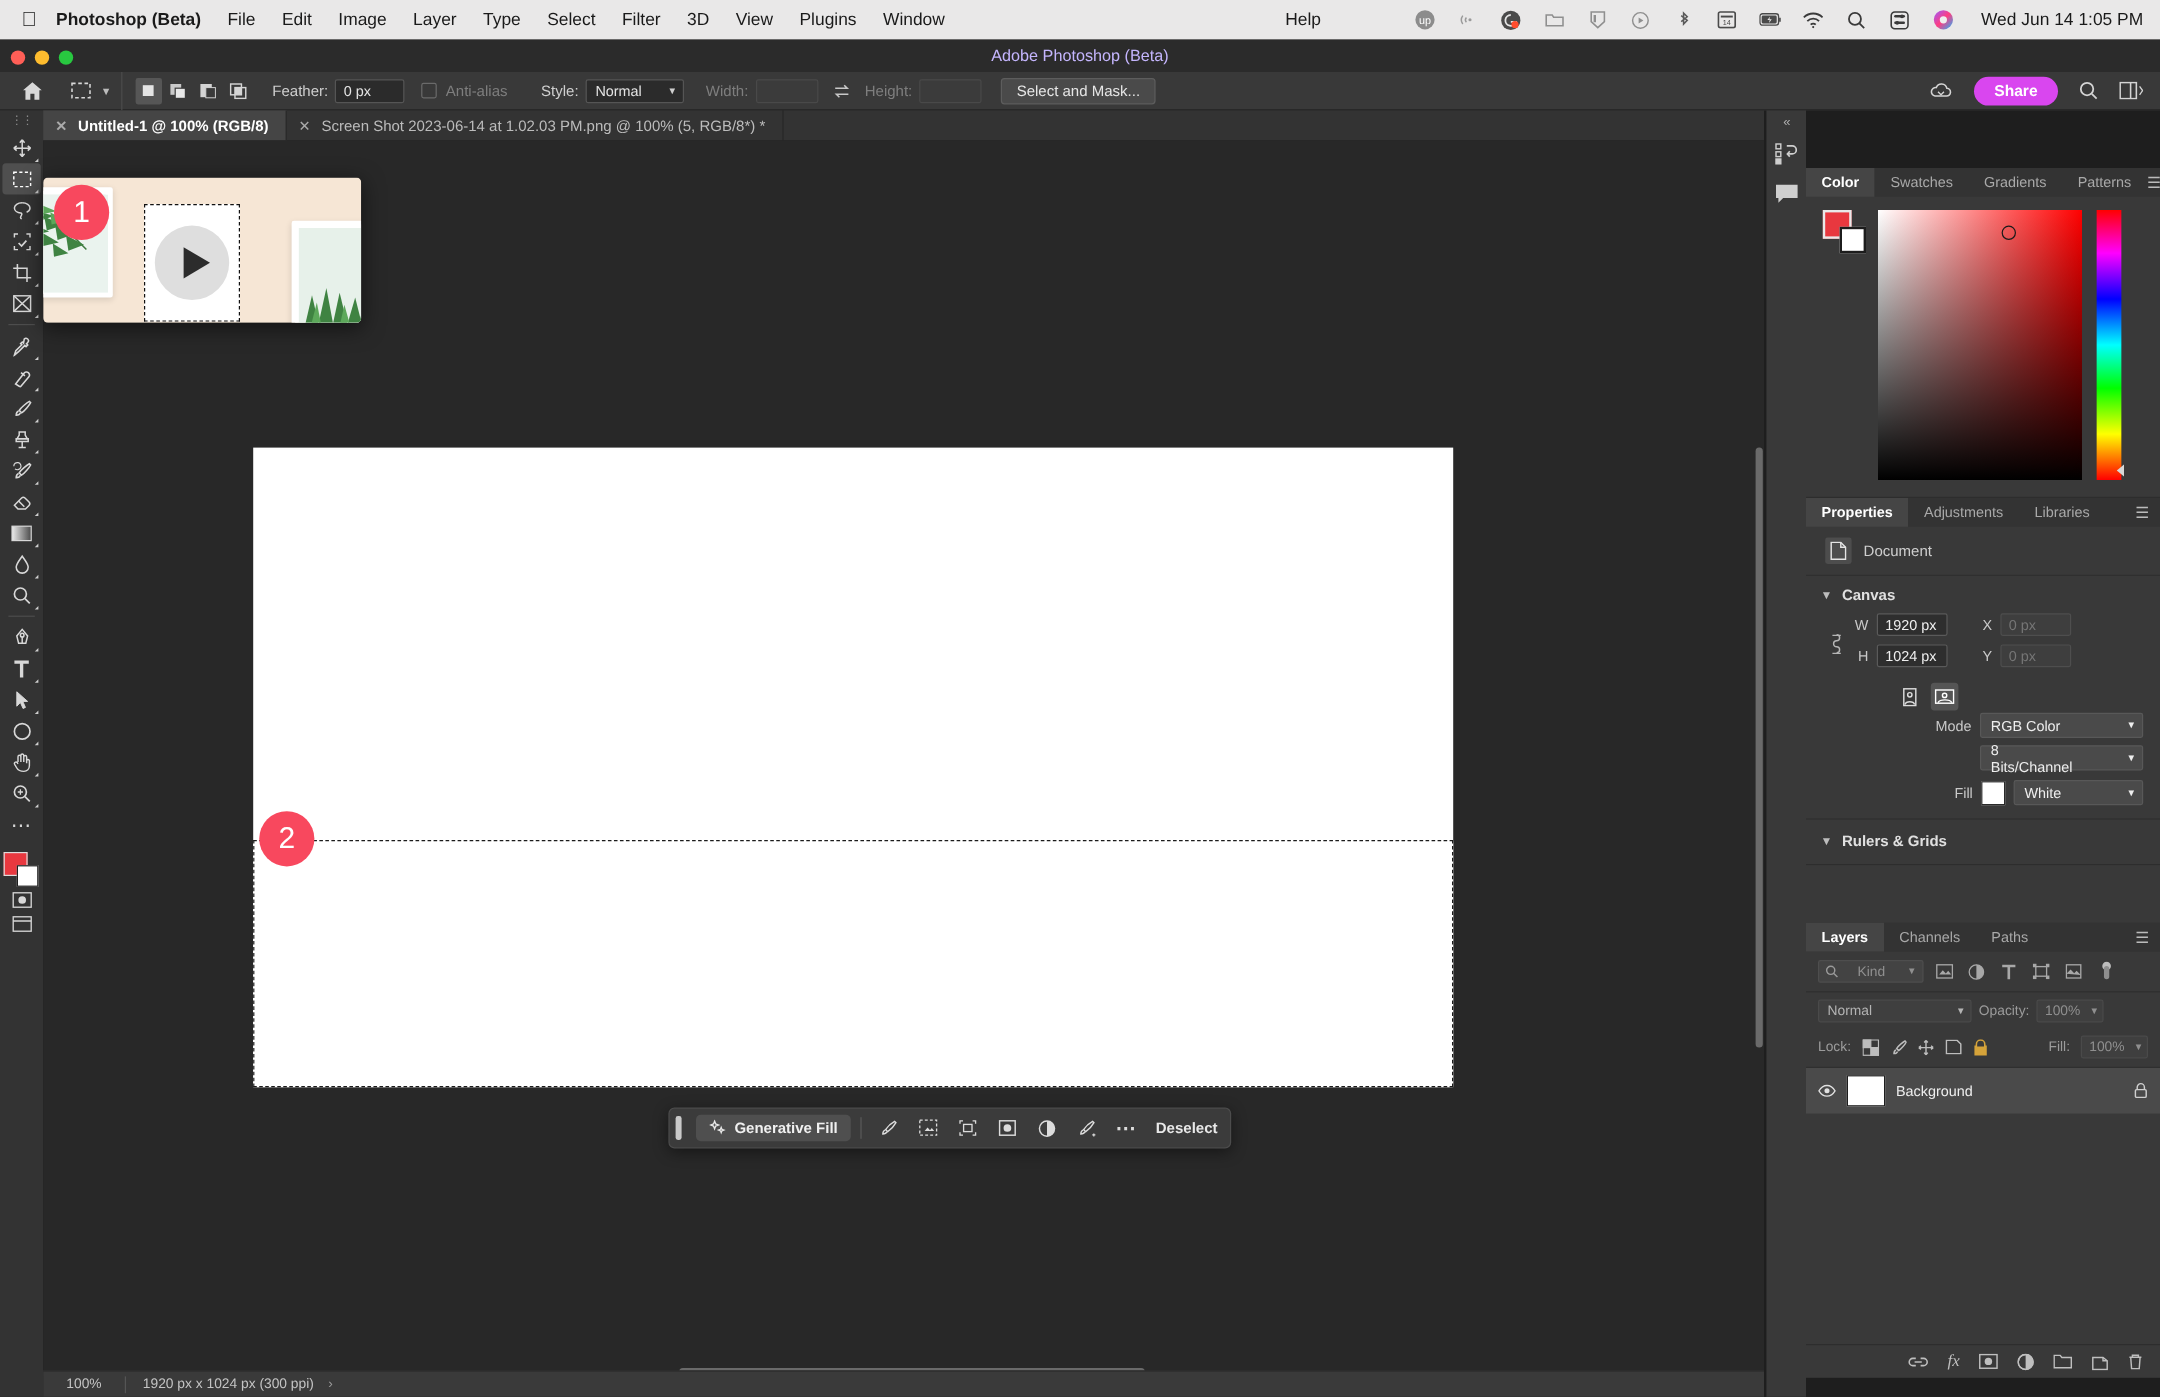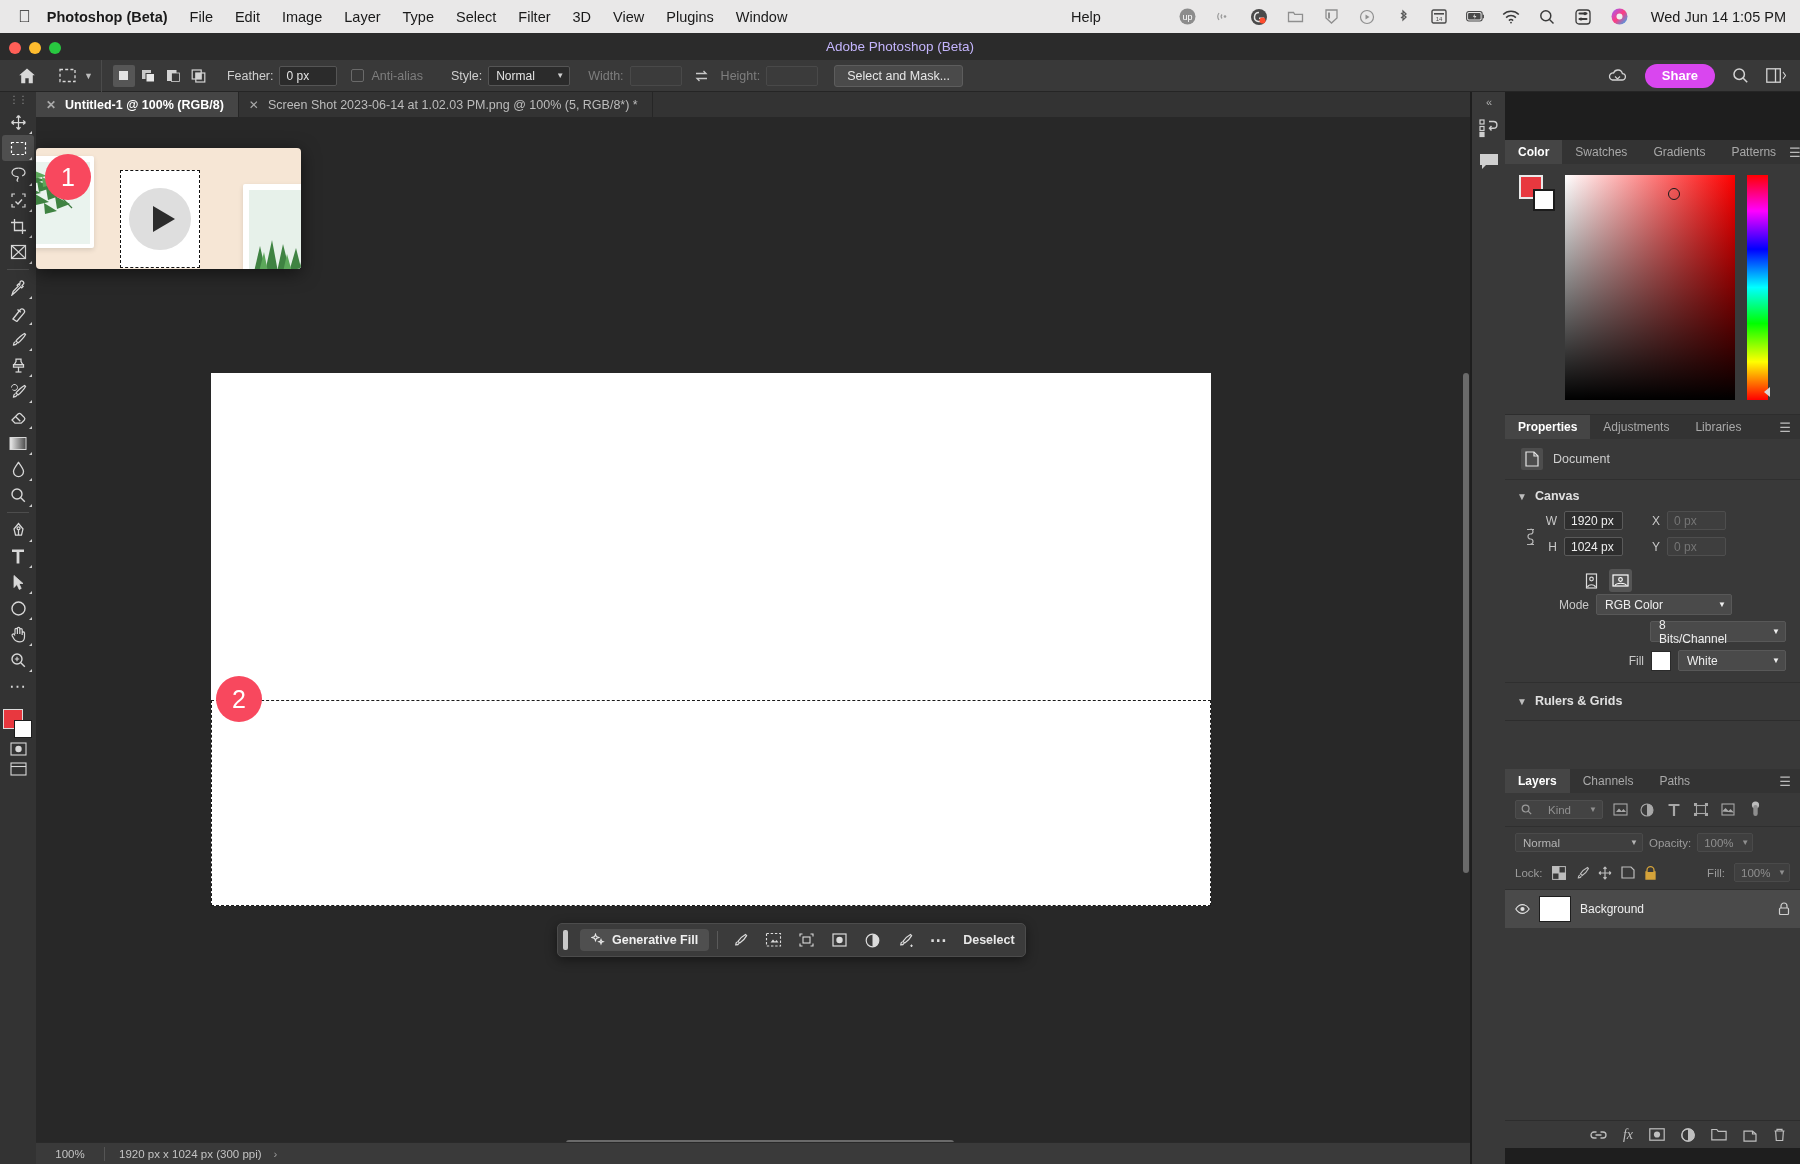--- a/index.html
+++ b/index.html
@@ -973,21 +973,21 @@
       <span class="orientbtn on">
         <svg width="17" height="15" viewBox="0 0 17 15" fill="none" stroke="#fff" stroke-width="1.2">
             <rect x="1" y="2" width="15" height="11"></rect>
             <circle cx="8.5" cy="6.5" r="1.8"></circle>
             <path d="M3 12.5c1.5-3 10-3 11.5 0"></path>
           </svg>
       </span>
     </div>
 
 
-    <div style="display:flex;align-items:center;gap:7px;padding:2px 14px 6px 0;justify-content:center;">
+    <div style="display:flex;align-items:center;gap:7px;padding:2px 14px 6px 0;justify-content:flex-end;">
       <span style="font-size:12px;color:#c9c9c9;">Mode</span>
       <span class="sel2" style="width:136px">
         <span>RGB Color</span>
         <span style="font-size:8px">▼</span>
       </span>
     </div>
     <div style="display:flex;justify-content:flex-end;padding:0 14px 8px 0;">
       <span class="sel2" style="width:136px">
         <span>8 Bits/Channel</span>
         <span style="font-size:8px">▼</span>

